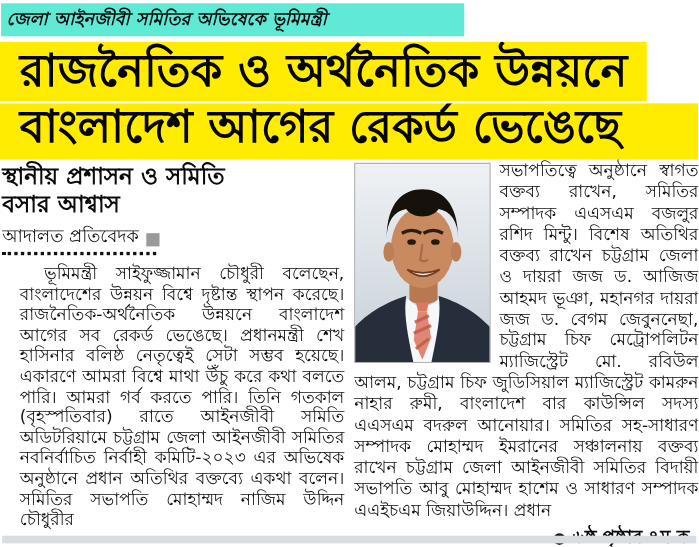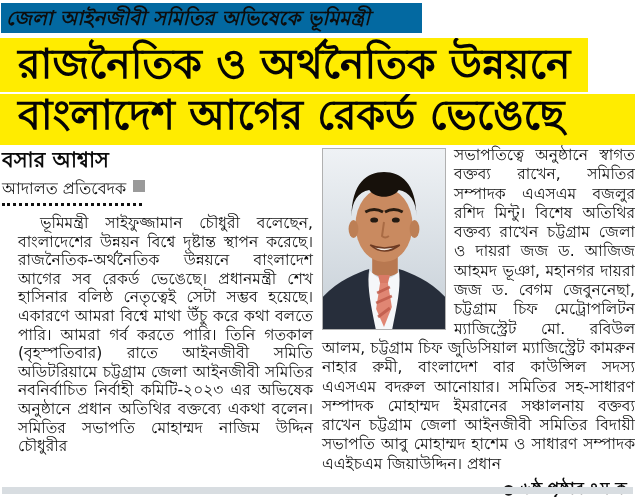--- a/index.html
+++ b/index.html
@@ -3,38 +3,38 @@
 <meta charset="utf-8">
 <style>
   html,body{margin:0;padding:0;background:#ffffff;}
   .page{
     position:relative;width:635px;height:497px;background:#ffffff;overflow:hidden;
     font-family:"DejaVu Sans",sans-serif;color:#0d0d0d;
   }
   
   .kicker{
     position:absolute;left:1px;top:3px;width:421px;height:30px;
-    background:#0369a1;font-size:20px;font-style:italic;font-weight:600;
+    background:#5eead4;font-size:16px;font-style:italic;font-weight:600;
     line-height:30px;padding-left:5px;box-sizing:border-box;
     white-space:nowrap;overflow:hidden;
   }
   
   .hl-line{
     position:absolute;left:0;background:#ffec00;font-weight:bold;
     font-size:41px;white-space:nowrap;overflow:hidden;box-sizing:border-box;
     padding-left:18px;color:#050505;
   }
   .hl-line.l1{top:38px;width:588px;height:54px;line-height:52px;}
   .hl-line.l2{top:94px;width:635px;height:51px;line-height:42px;}
   
   .col{position:absolute;top:147px;}
   .col.left{left:2px;width:311px;}
   .col.right{left:322px;top:146px;width:313px;}
   .subhead{font-weight:bold;font-size:21px;line-height:26px;color:#0a0a0a;}
-  .byline{margin-top:7px;font-size:16px;line-height:18px;display:flex;align-items:flex-start;gap:7px;}
+  .byline{margin-top:7px;font-size:16px;line-height:18px;display:flex;align-items:flex-end;gap:7px;}
   .byline-square{width:12px;height:12px;background:#9a9a9a;display:inline-block;}
   .dotted-sep{margin-top:5px;width:140px;border-bottom:3px dotted #111;height:0;}
   p.body{
     margin:8px 0 0 16px;font-size:15.5px;line-height:18.6px;text-align:justify;
     color:#101010;
   }
   .col.left p.body{text-indent:22px;}
   .col.right p.body{margin:0;line-height:19.3px;}
   
   .photo{
@@ -58,20 +58,21 @@
 
   <div class="kicker">জেলা আইনজীবী সমিতির অভিষেকে ভূমিমন্ত্রী</div>
 
   <div>
     <div class="hl-line l1">রাজনৈতিক ও অর্থনৈতিক উন্নয়নে</div>
     <div class="hl-line l2">বাংলাদেশ আগের রেকর্ড ভেঙেছে</div>
   </div>
 
   <div class="col left">
     <div class="subhead">
+      <div>স্থানীয় প্রশাসন ও সমিতি</div>
       <div>বসার আশ্বাস</div>
     </div>
     <div class="byline">
       <span>আদালত প্রতিবেদক</span>
       <span class="byline-square"></span>
     </div>
     <div class="dotted-sep"></div>
     <p class="body">ভূমিমন্ত্রী সাইফুজ্জামান চৌধুরী বলেছেন, বাংলাদেশের উন্নয়ন বিশ্বে দৃষ্টান্ত স্থাপন করেছে। রাজনৈতিক-অর্থনৈতিক উন্নয়নে বাংলাদেশ আগের সব রেকর্ড ভেঙেছে। প্রধানমন্ত্রী শেখ হাসিনার বলিষ্ঠ নেতৃত্বেই সেটা সম্ভব হয়েছে। একারণে আমরা বিশ্বে মাথা উঁচু করে কথা বলতে পারি। আমরা গর্ব করতে পারি। তিনি গতকাল (বৃহস্পতিবার) রাতে আইনজীবী সমিতি অডিটরিয়ামে চট্টগ্রাম জেলা আইনজীবী সমিতির নবনির্বাচিত নির্বাহী কমিটি-২০২৩ এর অভিষেক অনুষ্ঠানে প্রধান অতিথির বক্তব্যে একথা বলেন। সমিতির সভাপতি মোহাম্মদ নাজিম উদ্দিন চৌধুরীর</p>
   </div>
 

